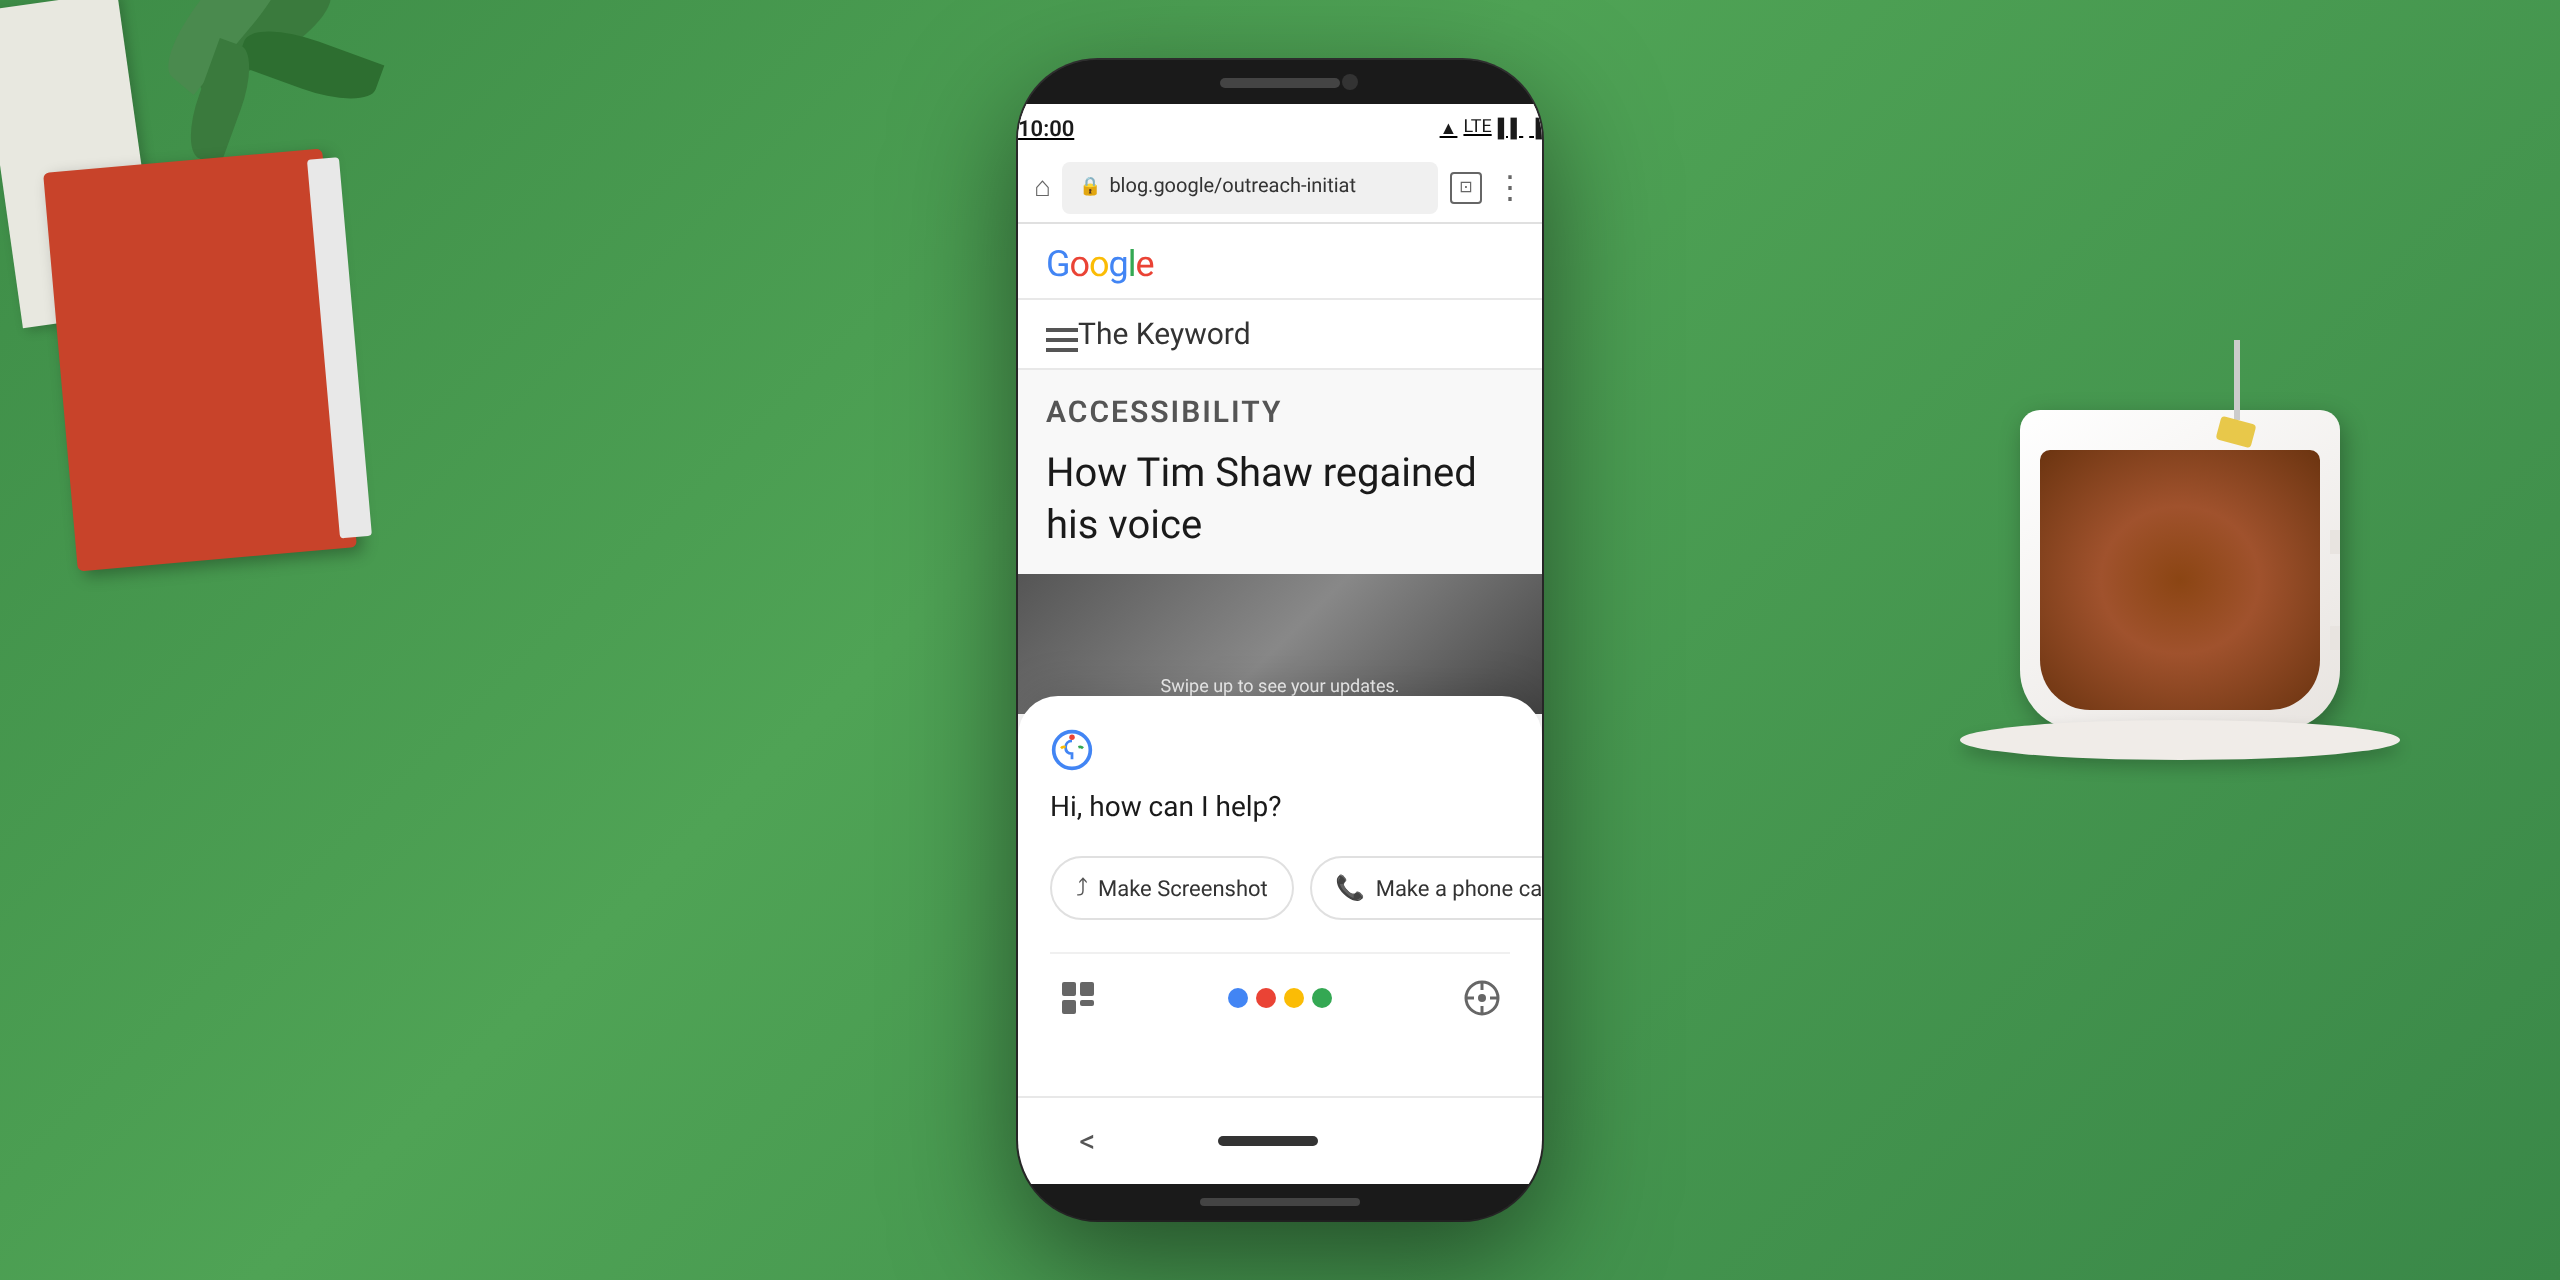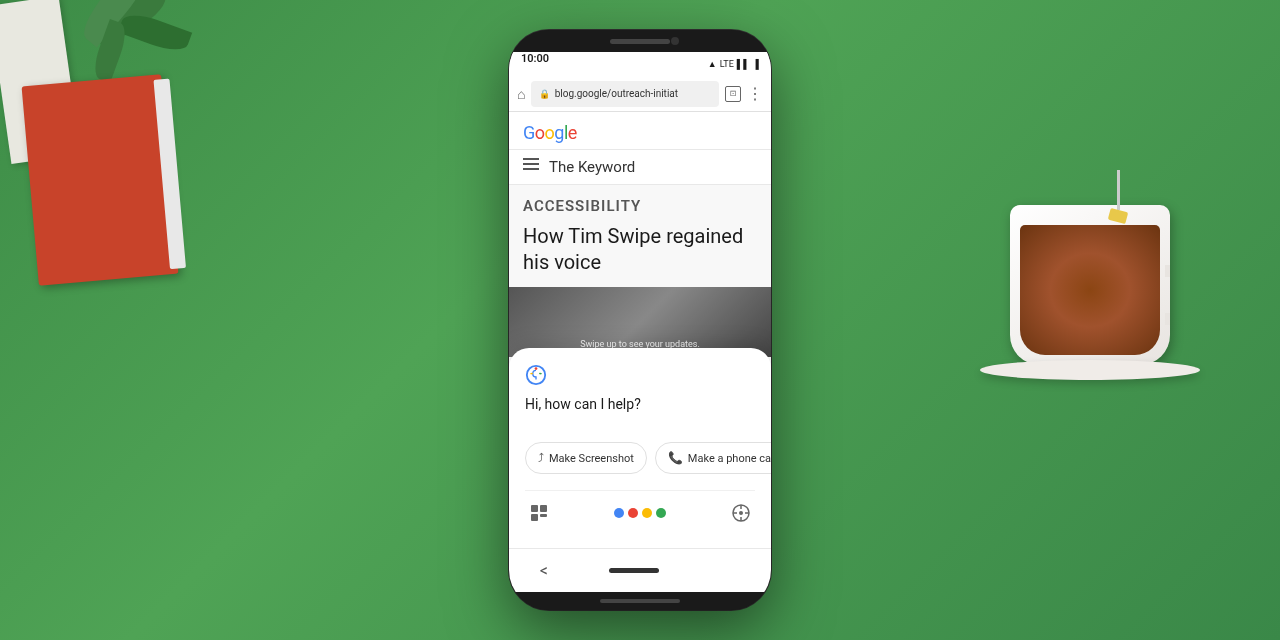--- a/index.html
+++ b/index.html
@@ -254,23 +254,25 @@
       overflow: hidden;
       position: relative;
     }
 
     
     .status-bar {
       width: 100%;
       height: 24px;
       background: #fff;
       display: flex;
+      align-items: center;
       justify-content: space-between;
-      padding: 0 12px;
+      padding: 0 0;
       flex-shrink: 0;
+      text-decoration: underline;
     }
 
     .status-time {
       font-size: 11px;
       font-weight: 600;
       color: #1a1a1a;
     }
 
     .status-icons {
       display: flex;
@@ -361,22 +363,21 @@
     }
 
     .g-blue { color: #4285F4; }
     .g-red { color: #EA4335; }
     .g-yellow { color: #FBBC05; }
     .g-green { color: #34A853; }
 
     .keyword-nav {
       padding: 8px 14px;
       display: flex;
-      align-items: flex-start;
-      gap: 10px;
+      align-items: flex-end;
       border-bottom: 1px solid #e8e8e8;
     }
 
     .hamburger-icon {
       display: flex;
       flex-direction: column;
       gap: 3px;
       cursor: pointer;
     }
 
@@ -448,21 +449,21 @@
 
     .assistant-header {
       display: flex;
       align-items: center;
       margin-bottom: 10px;
     }
 
     .assistant-greeting {
       font-size: 14px;
       color: #1a1a1a;
-      margin-bottom: 30px;
+      margin-bottom: 16px;
     }
 
     .assistant-suggestions {
       display: flex;
       gap: 8px;
       margin-bottom: 16px;
     }
 
     .suggestion-chip {
       display: flex;
@@ -644,21 +645,21 @@
           <div class="hamburger-icon">
             <span></span>
             <span></span>
             <span></span>
           </div>
           <span class="keyword-title">The Keyword</span>
         </div>
 
         <div class="article-section">
           <div class="article-category">ACCESSIBILITY</div>
-          <div class="article-headline">How Tim Swipe regained his voice</div>
+          <div class="article-headline">How Tim Shaw regained his voice</div>
         </div>
 
         <div class="article-image-placeholder">
           <span class="swipe-hint">Swipe up to see your updates.</span>
         </div>
 
         <div class="assistant-panel">
 
           <div class="assistant-header">
             <svg class="assistant-icon-svg" viewBox="0 0 24 24">

